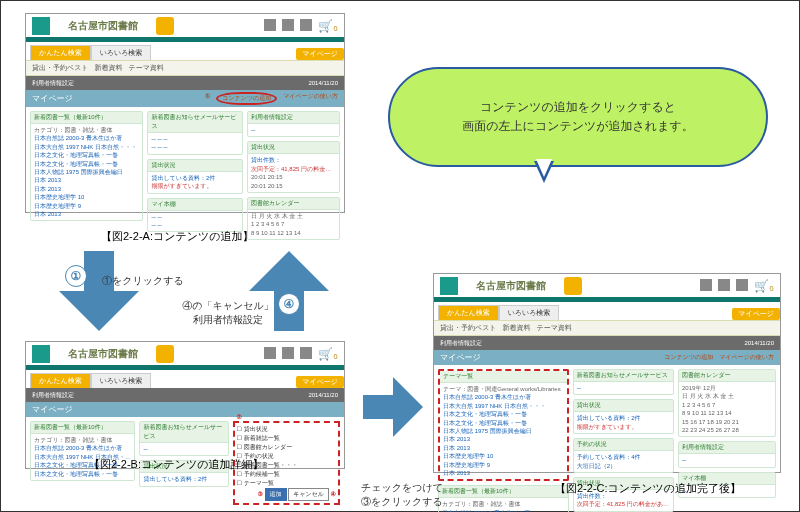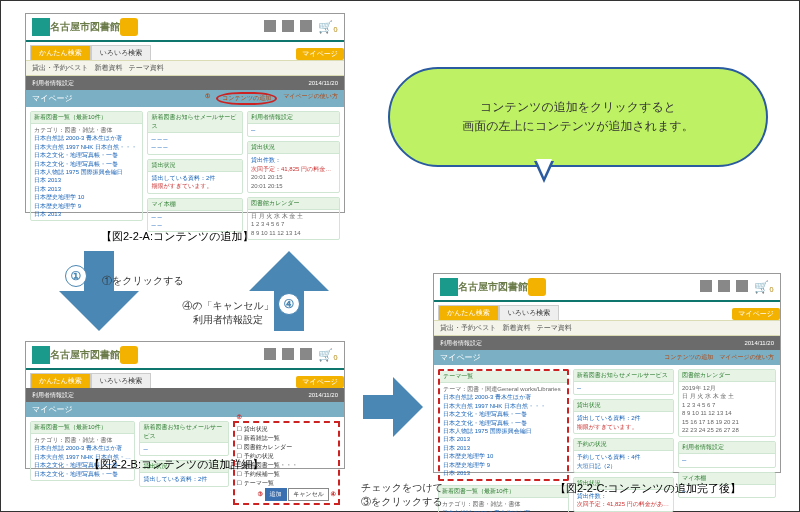--- a/index.html
+++ b/index.html
@@ -5,21 +5,21 @@
   * { margin: 0; padding: 0; box-sizing: border-box; }
   body { background: #fff; font-family: "Yu Gothic", sans-serif; font-size: 9px; color: #333; }
   .canvas { width: 800px; height: 512px; border: 1px solid #333; position: relative; }
 
   
   .shot { position: absolute; border: 1px solid #999; background: #fff; }
   .shot-a { left: 24px; top: 12px; width: 320px; height: 200px; }
   .shot-b { left: 24px; top: 340px; width: 320px; height: 128px; }
   .shot-c { left: 432px; top: 272px; width: 348px; height: 200px; }
 
-  .hdr { height: 28px; background: #fff; display: flex; align-items: center; padding: 2px 6px; gap: 0; border-bottom: 2px solid #0f766e; }
+  .hdr { height: 28px; background: #fff; display: flex; align-items: center; padding: 2px 6px; gap: 18px; border-bottom: 5px solid #0f766e; }
   .logo-sq { width: 18px; height: 18px; background: #1a9a8a; }
   .logo-txt { font-size: 10px; color: #6b7b4a; font-weight: bold; }
   .mascot { width: 18px; height: 18px; background: #f3b100; border-radius: 3px; }
   .hdr-right { margin-left: auto; display: flex; gap: 6px; }
   .icon-sq { width: 12px; height: 12px; background: #888; }
   .cart { color: #b08000; font-size: 12px; }
 
   .bar { height: 16px; background: #f4f4ea; border-top: 1px solid #dcdcb4; border-bottom: 1px solid #dcdcb4; display: flex; align-items: center; padding: 0 6px; gap: 6px; font-size: 7px; color: #555; }
   .tab-row { display: flex; height: 18px; align-items: flex-end; padding-left: 4px; gap: 0; }
   .tab { padding: 2px 8px; font-size: 7px; border: 1px solid #ccc; border-bottom: none; background: #eee; }

